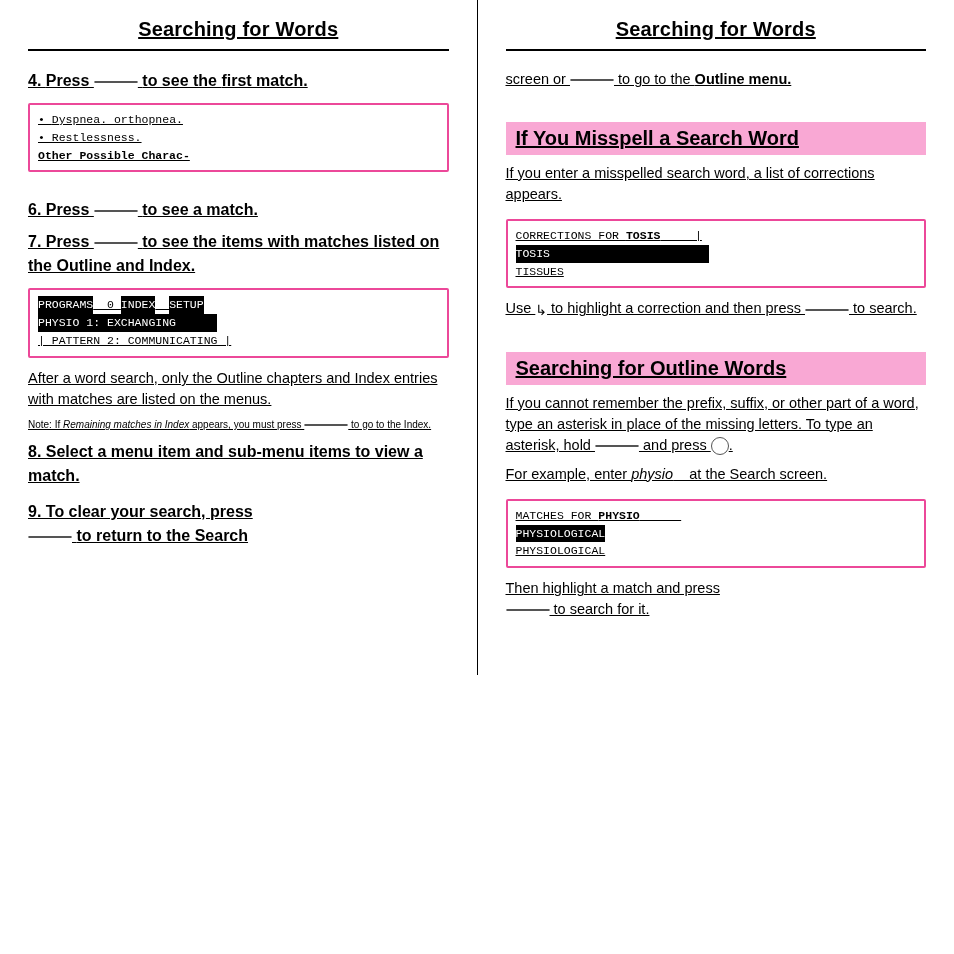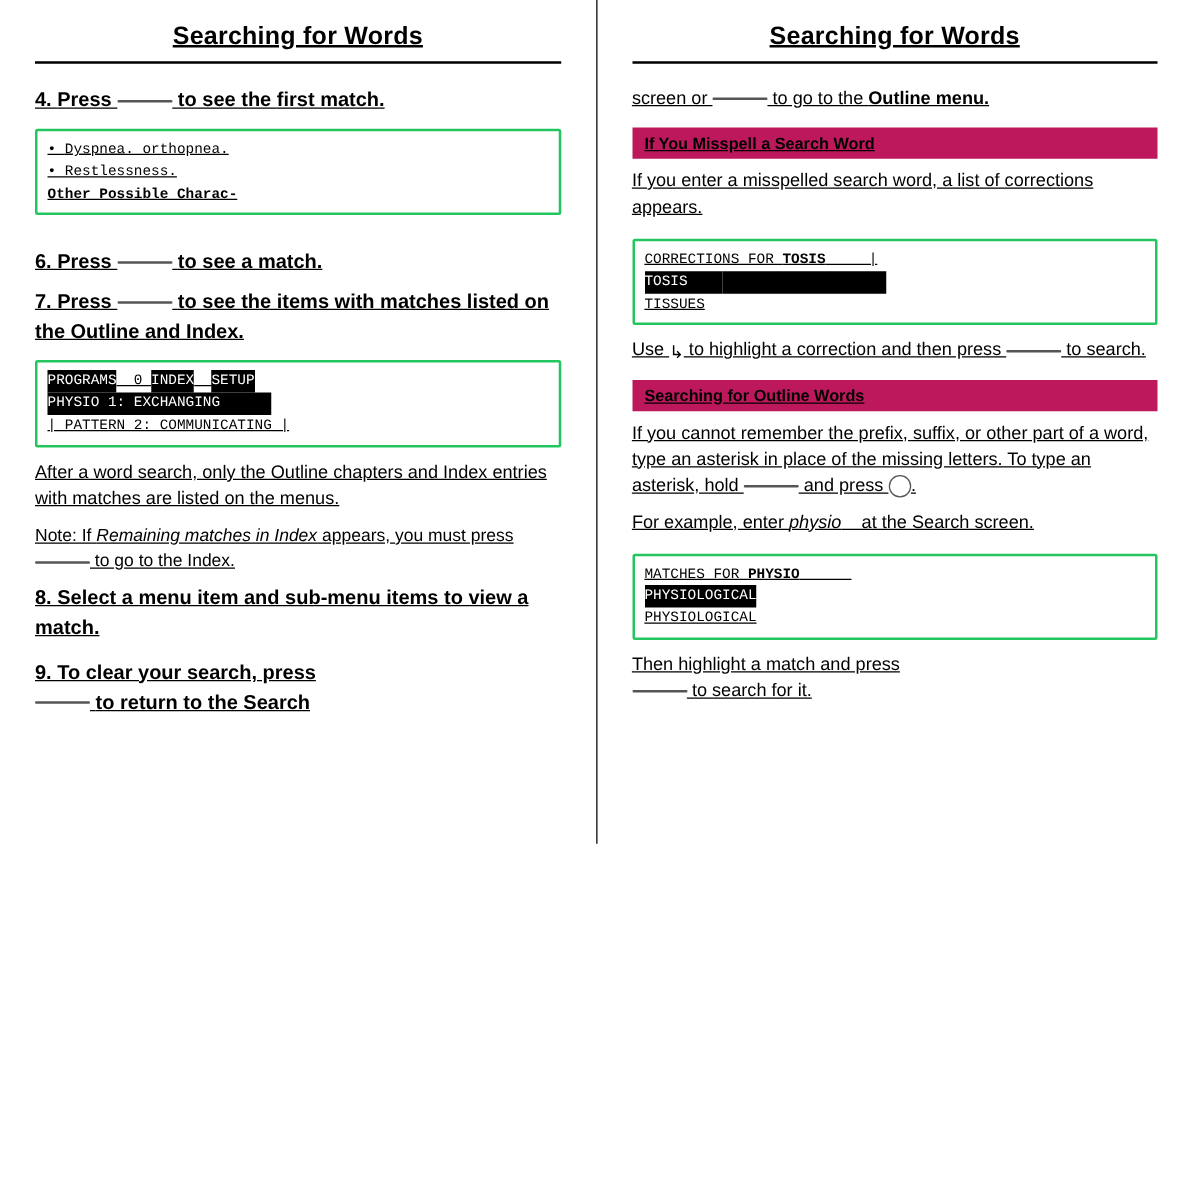--- a/index.html
+++ b/index.html
@@ -43,25 +43,25 @@
       letter-spacing: 0.01em;
     }
 
     .title-underline {
       height: 2px;
       background: #000;
       margin-bottom: 18px;
     }
 
     .section-header {
-      background: #be185d;
-      font-size: 13px;
+      background: #f9a8d4;
+      font-size: 20px;
       font-weight: bold;
       padding: 5px 10px;
-      margin: 4px 0 8px 0;
+      margin: 24px 0 8px 0;
     }
 
     p {
       font-size: 14.5px;
       line-height: 1.45;
       margin-bottom: 8px;
     }
 
     .numbered-item {
       font-size: 16px;
@@ -92,21 +92,21 @@
       border-radius: 50%;
       width: 18px;
       height: 18px;
       font-size: 11px;
       background: #fff;
       vertical-align: middle;
     }
 
     
     .lcd-box {
-      border: 2px solid #22c55e;
+      border: 2px solid #ec4899;
       border-radius: 2px;
       background: #fff;
       font-family: 'Courier New', Courier, monospace;
       font-size: 11.5px;
       padding: 6px 8px;
       margin: 6px 0 10px 0;
       line-height: 1.55;
     }
 
     .lcd-box .lcd-line {
@@ -135,21 +135,21 @@
       width: 22px;
       height: 22px;
       font-size: 12px;
       background: #fff;
       vertical-align: middle;
       text-align: center;
       line-height: 20px;
     }
 
     .note-text {
-      font-size: 14px;
+      font-size: 10px;
       line-height: 1.45;
       margin-bottom: 8px;
     }
 
     .arrow-dn {
       display: inline-block;
       font-size: 14px;
       vertical-align: middle;
     }
 

